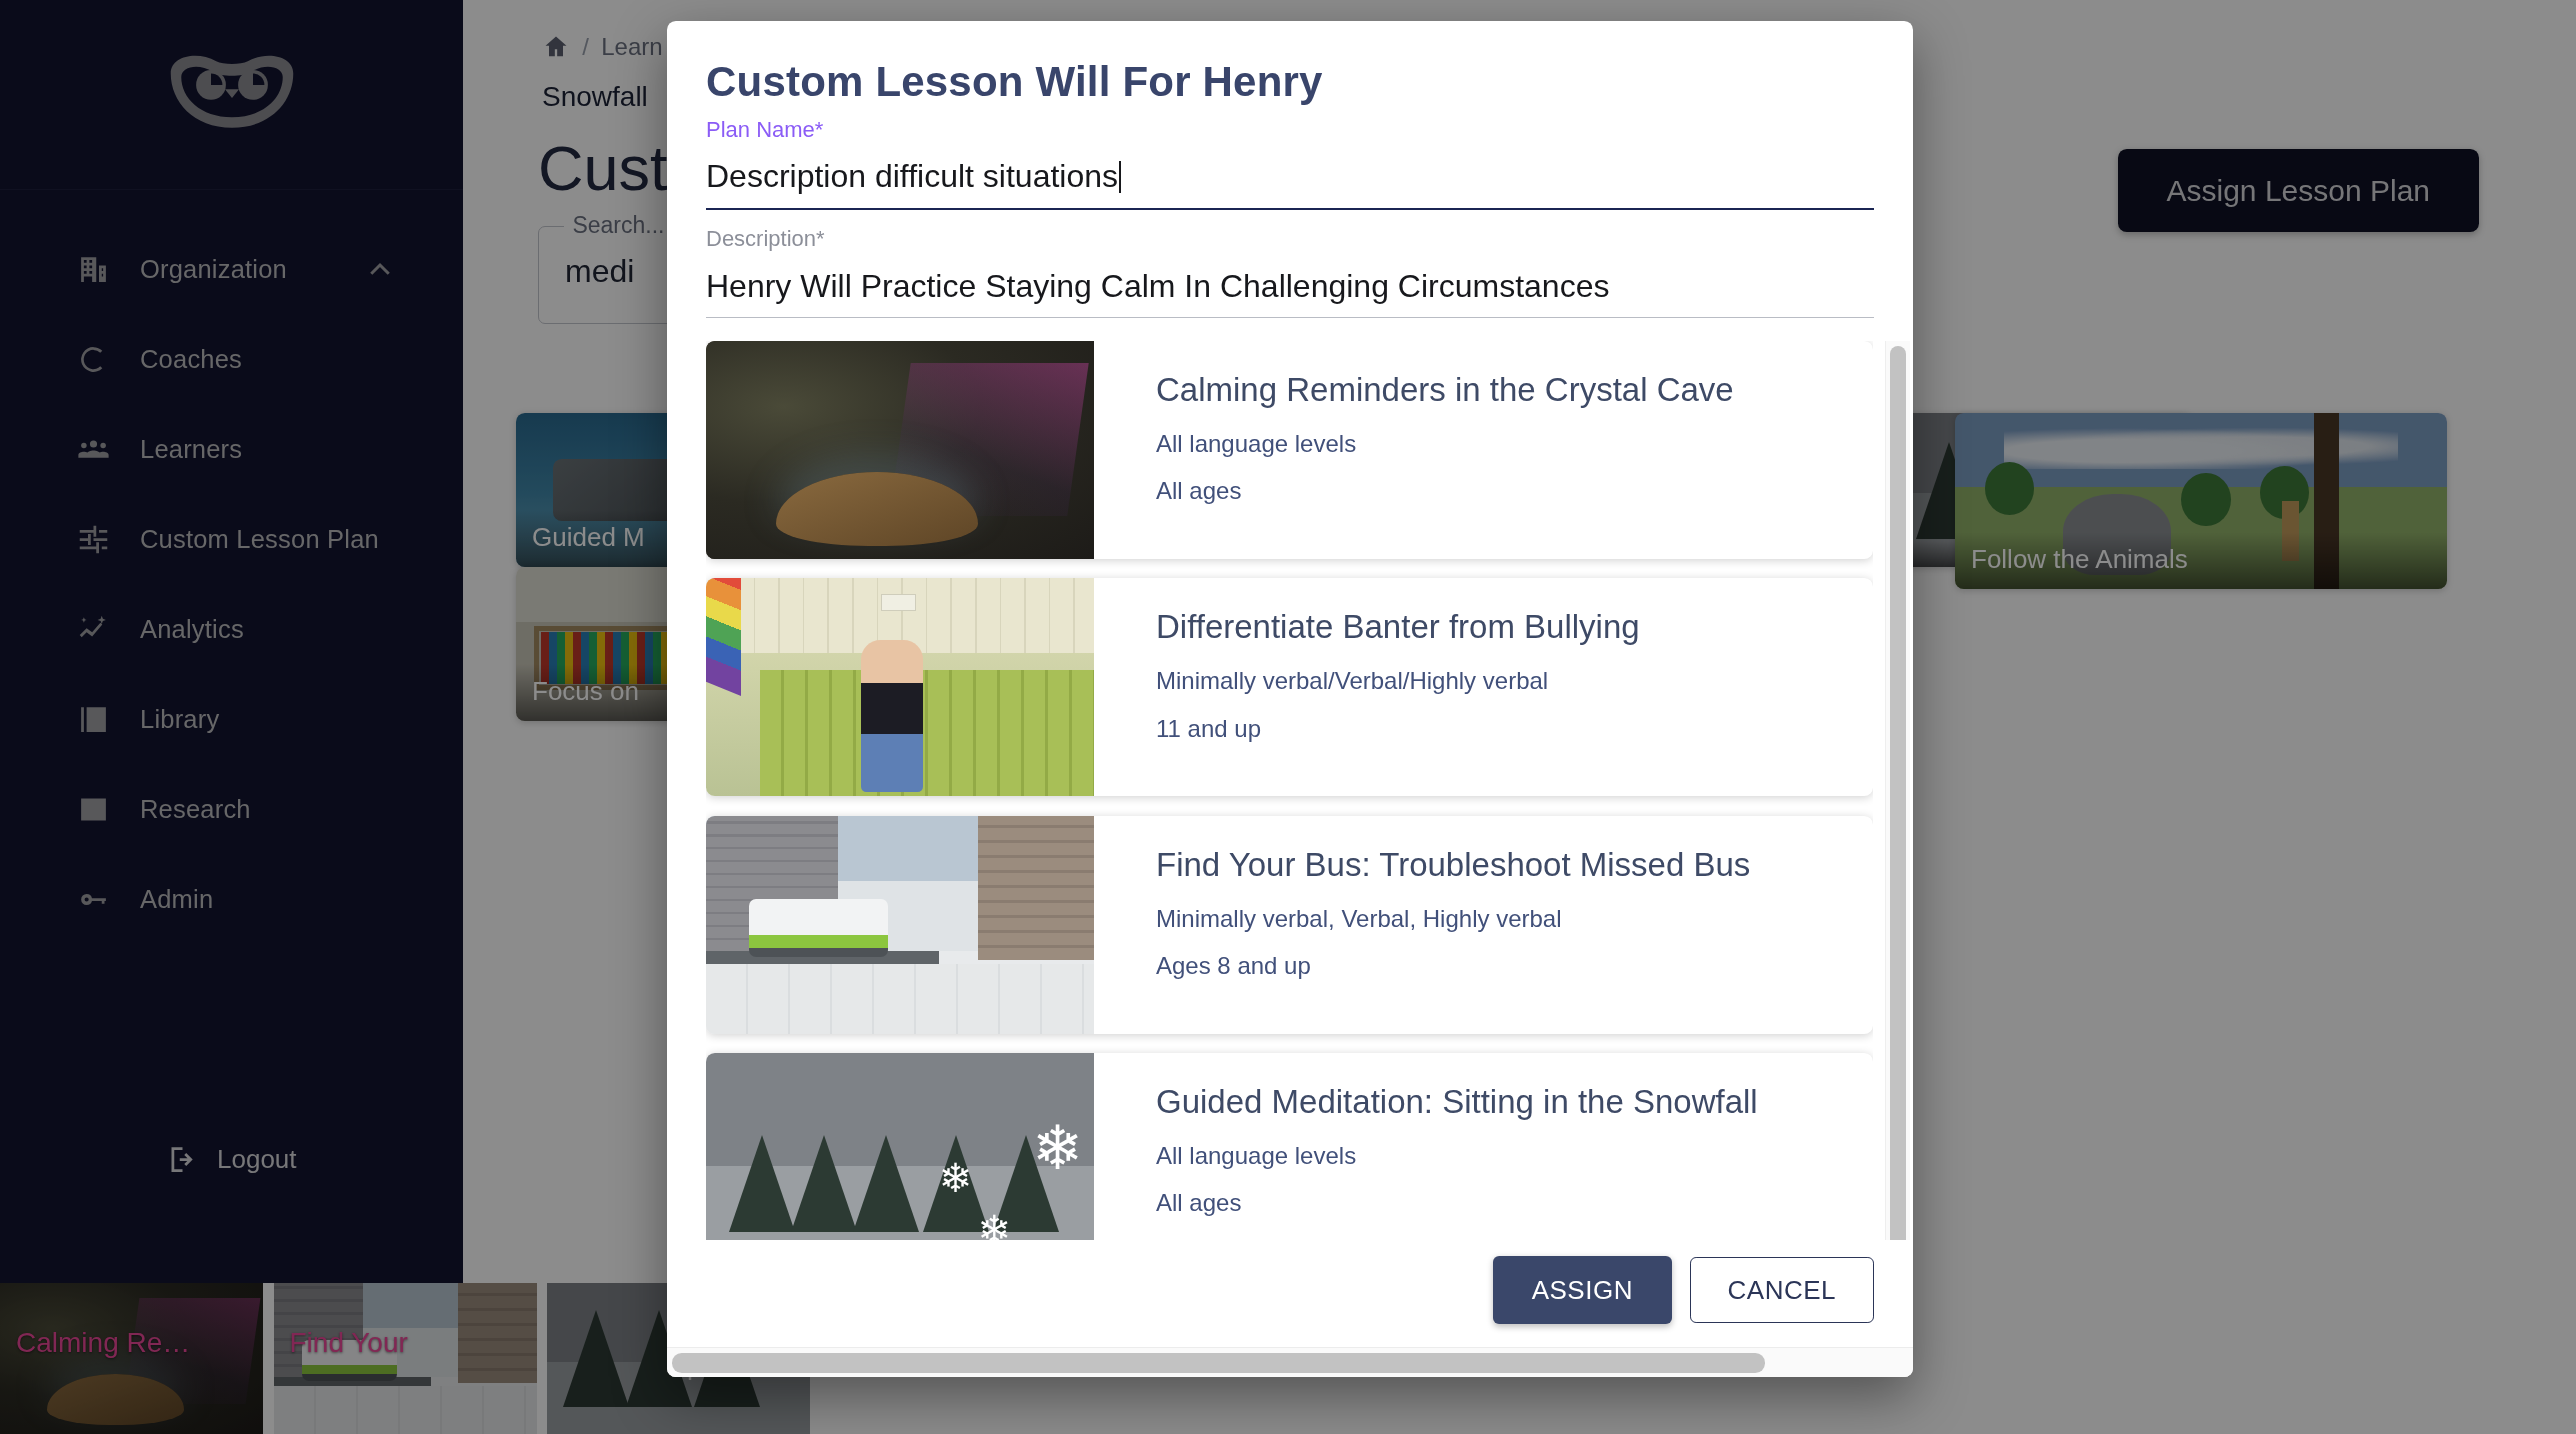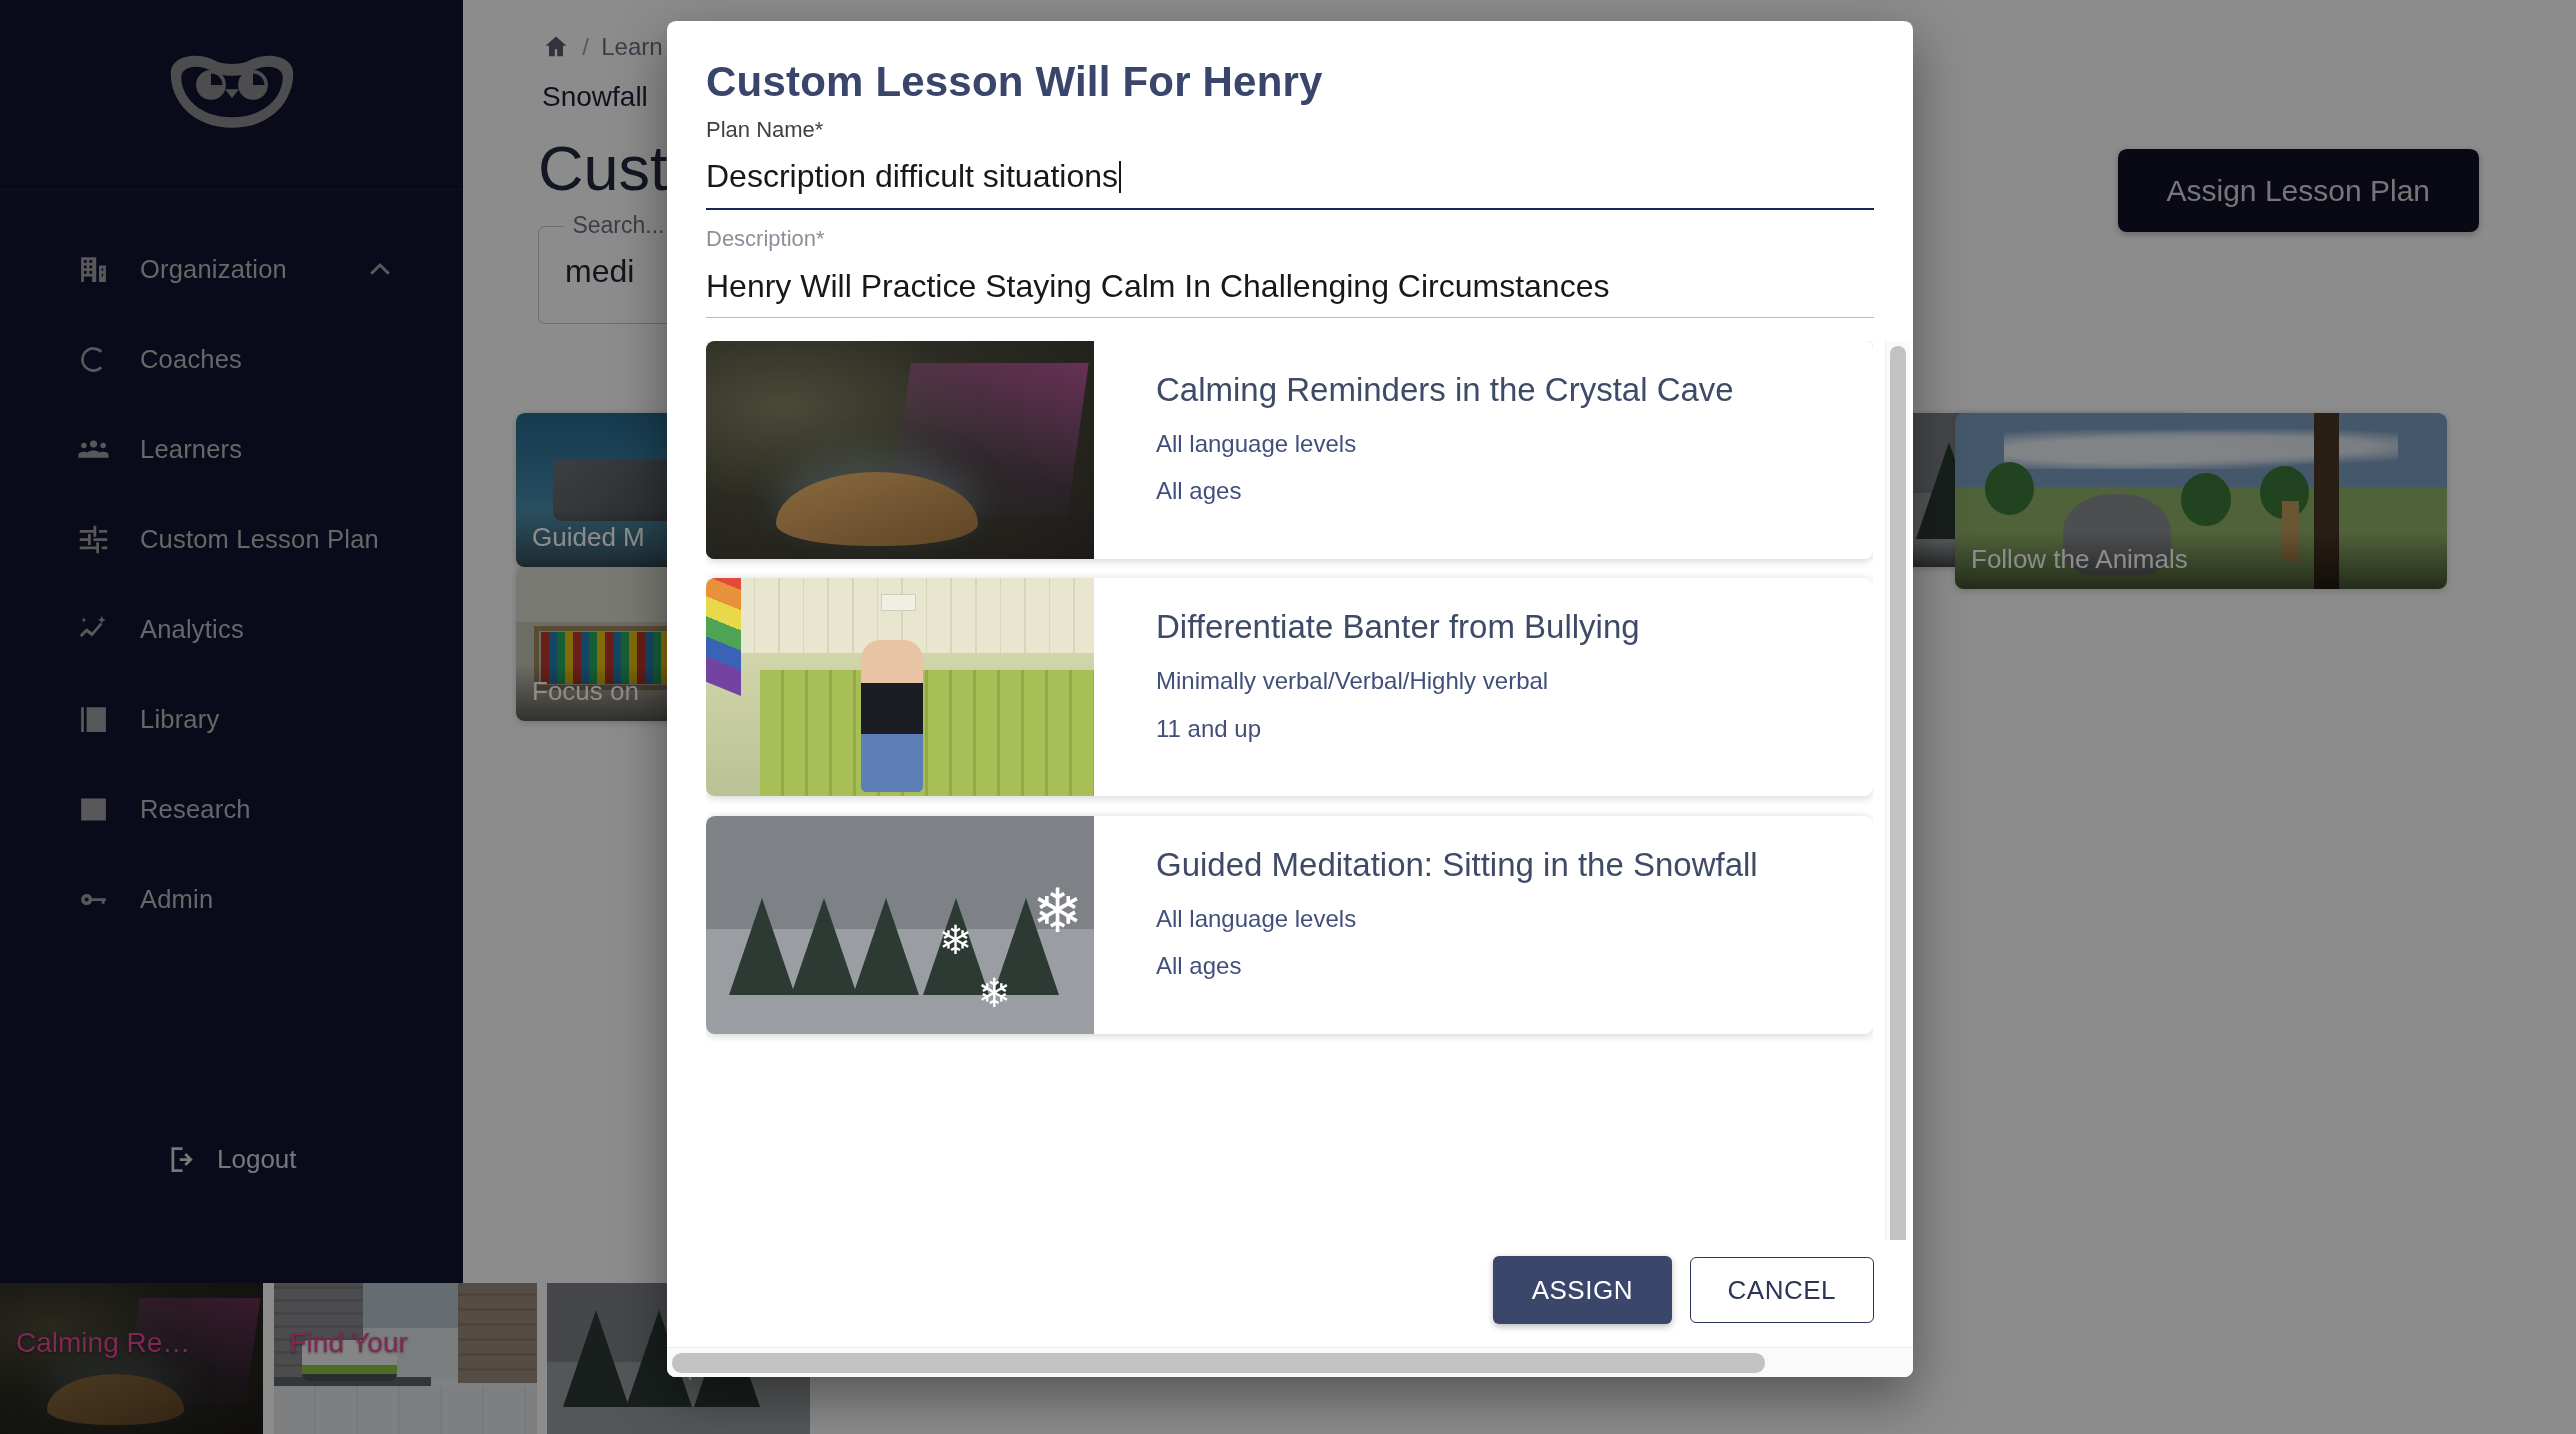--- a/index.html
+++ b/index.html
@@ -140,21 +140,21 @@
     box-shadow: 0 19.3px 53px rgba(0,0,0,.4);
     z-index: 60;
     display:flex; flex-direction:column;
     overflow:hidden;
   }
   .modal-title {
     font-size: 42px; color:#39456b; font-weight:700;
     padding: 37px 39px 10.5px 39px; letter-spacing:0.2px;
   }
   .field { padding: 0 39px; position:relative; }
-  .field-label { font-size: 22px; color:#404040; padding-bottom: 8.8px; }
+  .field-label { font-size: 22px; color:#8b5cf6; padding-bottom: 8.8px; }
   .field-label.muted { color:#8c8f99; }
   .field-value {
     font-size: 32px; color:#17181c; padding: 7px 0 12.3px 0;
     position:relative; white-space:nowrap;
   }
   .caret {
     display:inline-block; width:1.8px; height:32px; background:#17181c;
     vertical-align:-5.3px; margin-left:0.9px;
   }
   .underline-focus { height:2.6px; background:#1b2553; }
@@ -527,20 +527,36 @@
                 <div class="kid"></div>
               </div>
           </div>
           <div class="lesson-body">
             <div class="lesson-name">Differentiate Banter from Bullying</div>
             <div class="lesson-meta">Minimally verbal/Verbal/Highly verbal</div>
             <div class="lesson-meta">11 and up</div>
           </div>
         </div>
 
+        <div class="lesson-card">
+          <div class="lesson-thumb">
+            <div class="art art-street">
+                <div class="bldgL"></div>
+                <div class="bldgR"></div>
+                <div class="road"></div>
+                <div class="walk"></div>
+                <div class="bus"></div>
+              </div>
+          </div>
+          <div class="lesson-body">
+            <div class="lesson-name">Find Your Bus: Troubleshoot Missed Bus</div>
+            <div class="lesson-meta">Minimally verbal, Verbal, Highly verbal</div>
+            <div class="lesson-meta">Ages 8 and up</div>
+          </div>
+        </div>
 
         <div class="lesson-card">
           <div class="lesson-thumb">
             <div class="art art-snow">
               <div class="tree" style="left:6%"></div>
                 <div class="tree" style="left:22%"></div>
               <div class="tree" style="left:38%"></div>
                 <div class="tree" style="left:56%"></div>
               <div class="tree" style="left:74%"></div>
               <div class="flake" style="left:60%;top:48%">❄</div>

